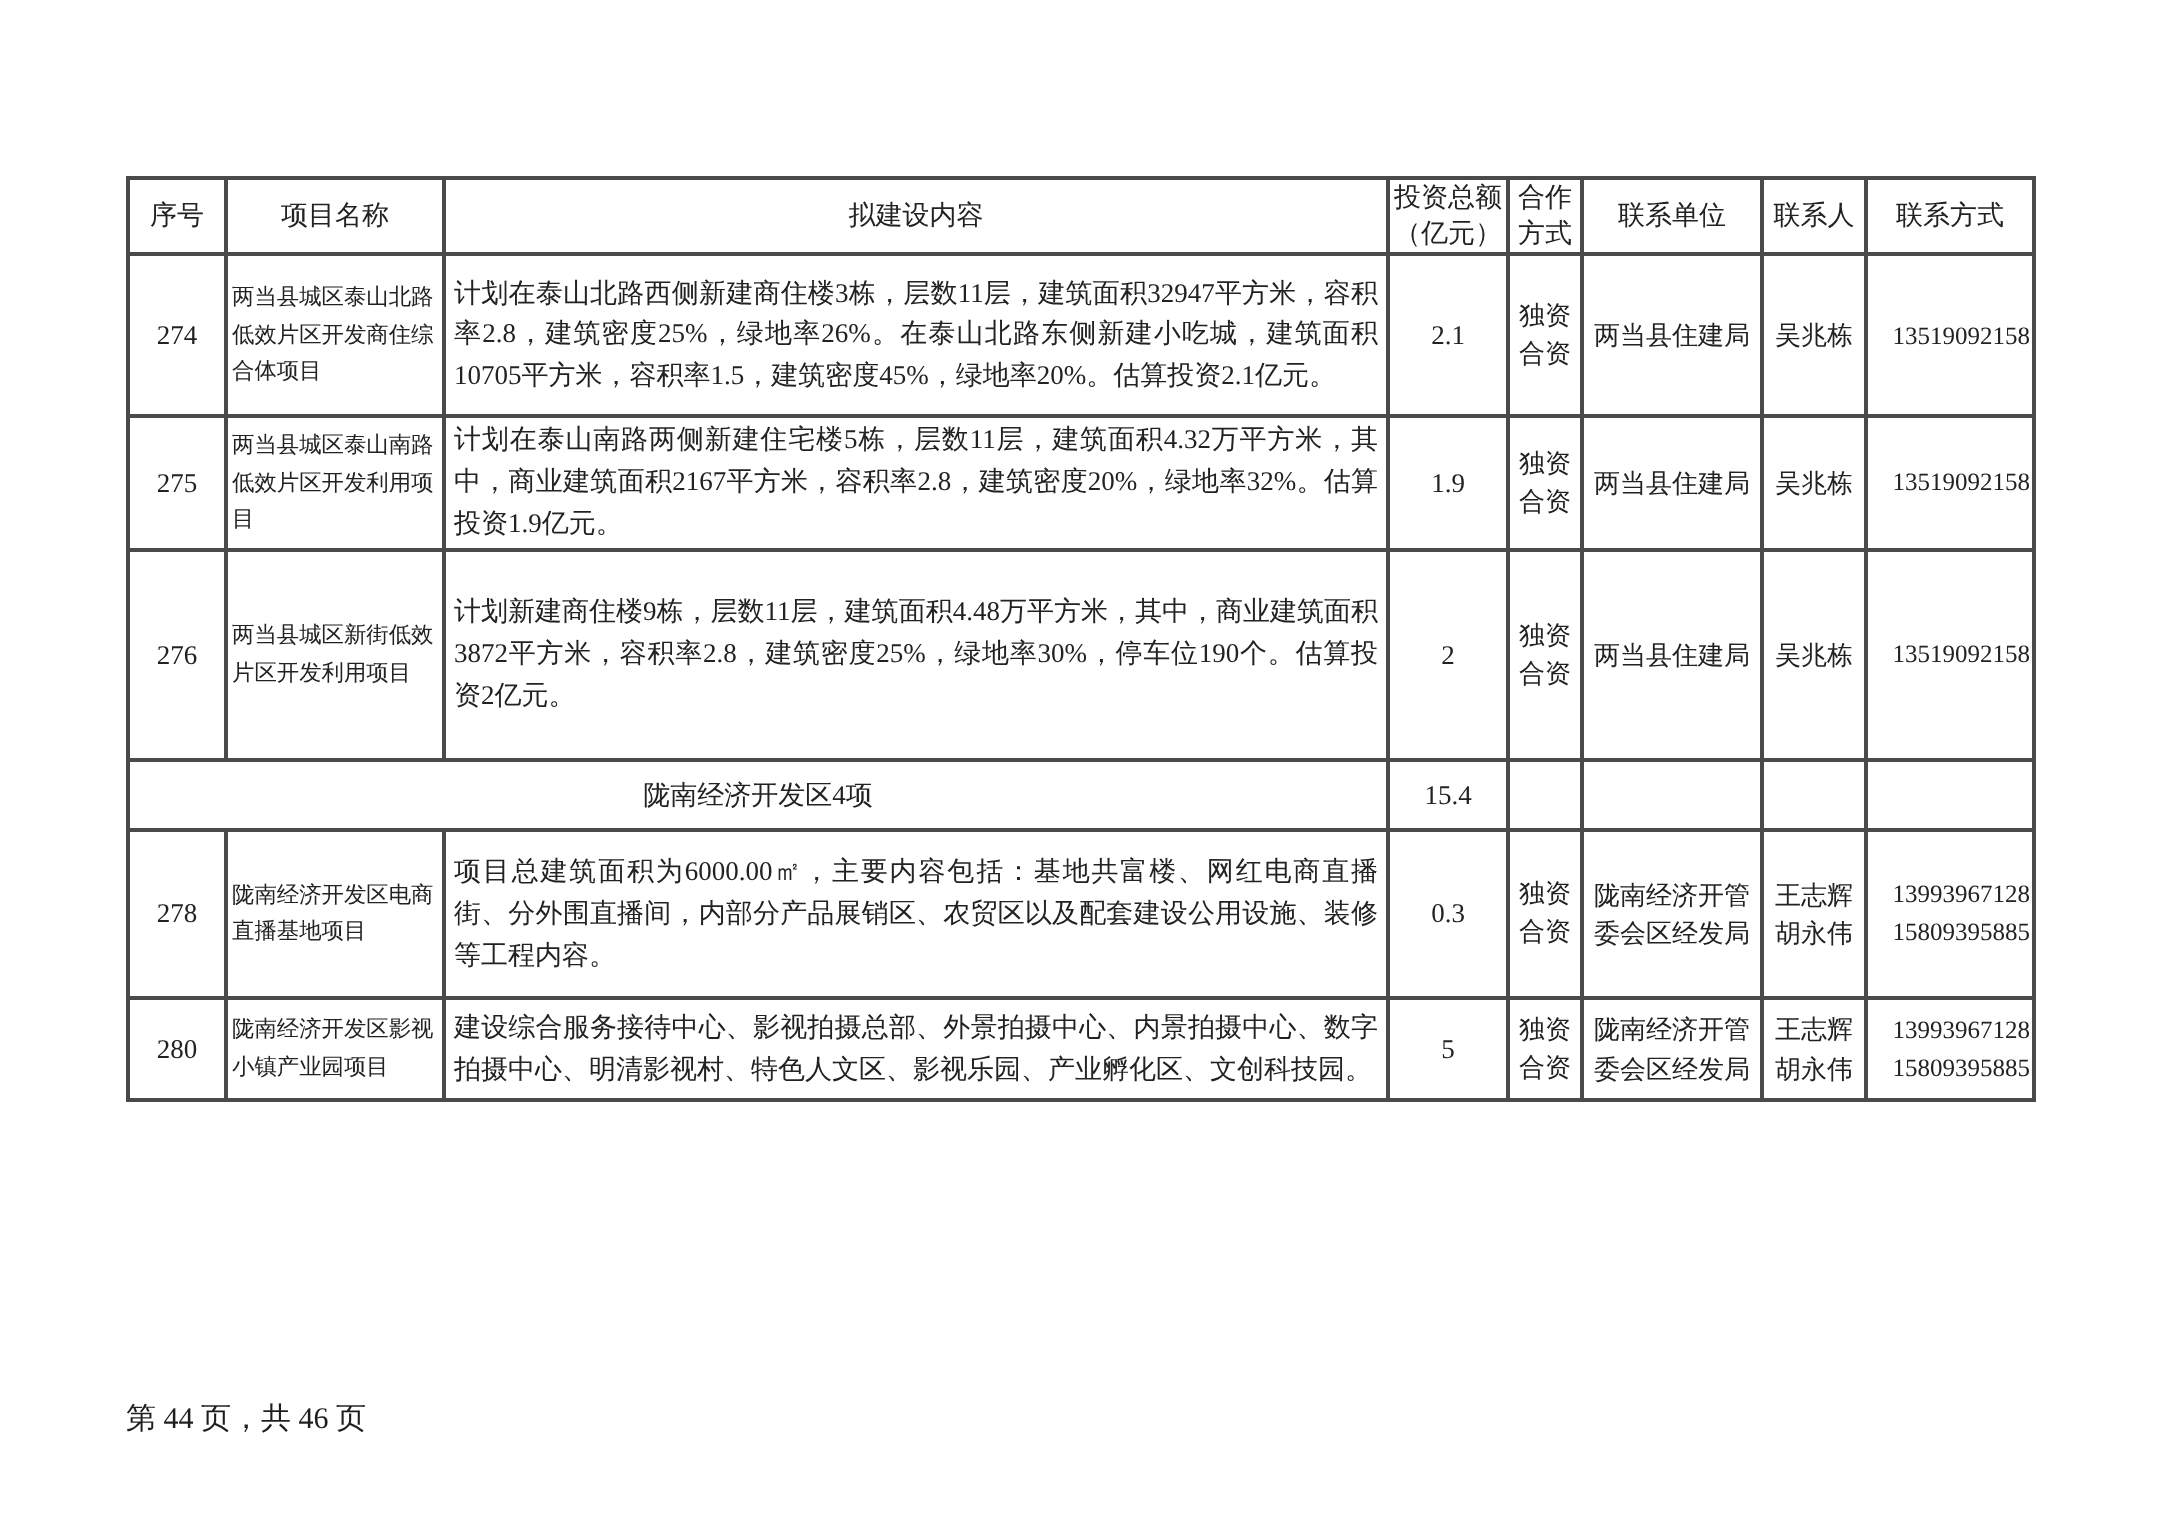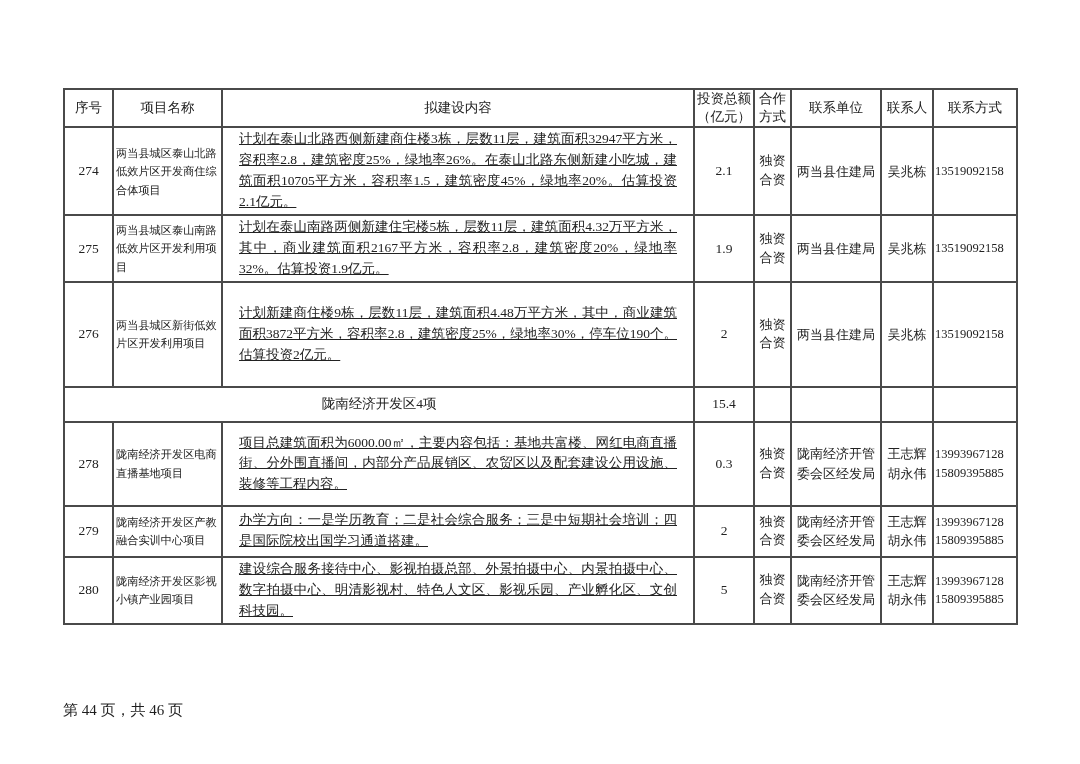--- a/index.html
+++ b/index.html
@@ -16,26 +16,26 @@
   .projects th,.projects td{
     border:2px solid #4a4a4a;vertical-align:middle;overflow:hidden;
     font-weight:normal;
   }
   .projects th{
     font-size:13.5px;text-align:center;white-space:pre-line;line-height:1.35;
     padding:0 1px;
   }
   .c-no{text-align:center;font-size:13.5px;}
   .c-name{font-size:11.2px;padding:0 2px;line-height:1.65;text-align:left;margin-top:21px;}
-  .c-content{font-size:13.5px;padding:1px 16px;line-height:1.55;text-align:justify;text-justify:inter-ideograph;text-decoration:underline;}
+  .c-content{font-size:13.5px;padding:1px 4px;line-height:1.55;text-align:justify;text-justify:inter-ideograph;}
   .c-invest{text-align:center;font-size:13.5px;}
   .c-coop{text-align:center;font-size:13px;white-space:pre-line;line-height:1.45;}
   .c-unit{text-align:center;font-size:13px;line-height:1.5;padding:0 2px;}
   .c-person{text-align:center;font-size:13px;white-space:pre-line;line-height:1.5;}
-  .c-phone{text-align:left;font-size:12.5px;white-space:pre-line;line-height:1.5;}
+  .c-phone{text-align:right;font-size:12.5px;white-space:pre-line;line-height:1.5;}
   .c-section{font-size:13.5px;text-align:center;padding:0 4px;}
   .footer{
     position:absolute;left:63px;top:700px;width:953px;height:20px;
     text-align:left;font-size:15px;line-height:20px;color:#1e1e1e;
   }
   .watermark{
     position:absolute;left:684px;top:686px;height:56px;
     display:flex;align-items:center;gap:9px;
   }
   .watermark .wm-text{
@@ -122,33 +122,20 @@
           <td class="c-invest">0.3</td>
           <td class="c-coop">独资
 合资</td>
           <td class="c-unit">陇南经济开管委会区经发局</td>
           <td class="c-person">王志辉
 胡永伟</td>
           <td class="c-phone">13993967128
 15809395885</td>
         </tr>
         <tr style="height: 51px;">
-          <td class="c-no">279</td>
-          <td class="c-name">陇南经济开发区产教融合实训中心项目</td>
-          <td class="c-content">办学方向：一是学历教育；二是社会综合服务；三是中短期社会培训；四是国际院校出国学习通道搭建。</td>
-          <td class="c-invest">2</td>
-          <td class="c-coop">独资
-合资</td>
-          <td class="c-unit">陇南经济开管委会区经发局</td>
-          <td class="c-person">王志辉
-胡永伟</td>
-          <td class="c-phone">13993967128
-15809395885</td>
-        </tr>
-        <tr style="height: 51px;">
           <td class="c-no">280</td>
           <td class="c-name">陇南经济开发区影视小镇产业园项目</td>
           <td class="c-content">建设综合服务接待中心、影视拍摄总部、外景拍摄中心、内景拍摄中心、数字拍摄中心、明清影视村、特色人文区、影视乐园、产业孵化区、文创科技园。</td>
           <td class="c-invest">5</td>
           <td class="c-coop">独资
 合资</td>
           <td class="c-unit">陇南经济开管委会区经发局</td>
           <td class="c-person">王志辉
 胡永伟</td>
           <td class="c-phone">13993967128

